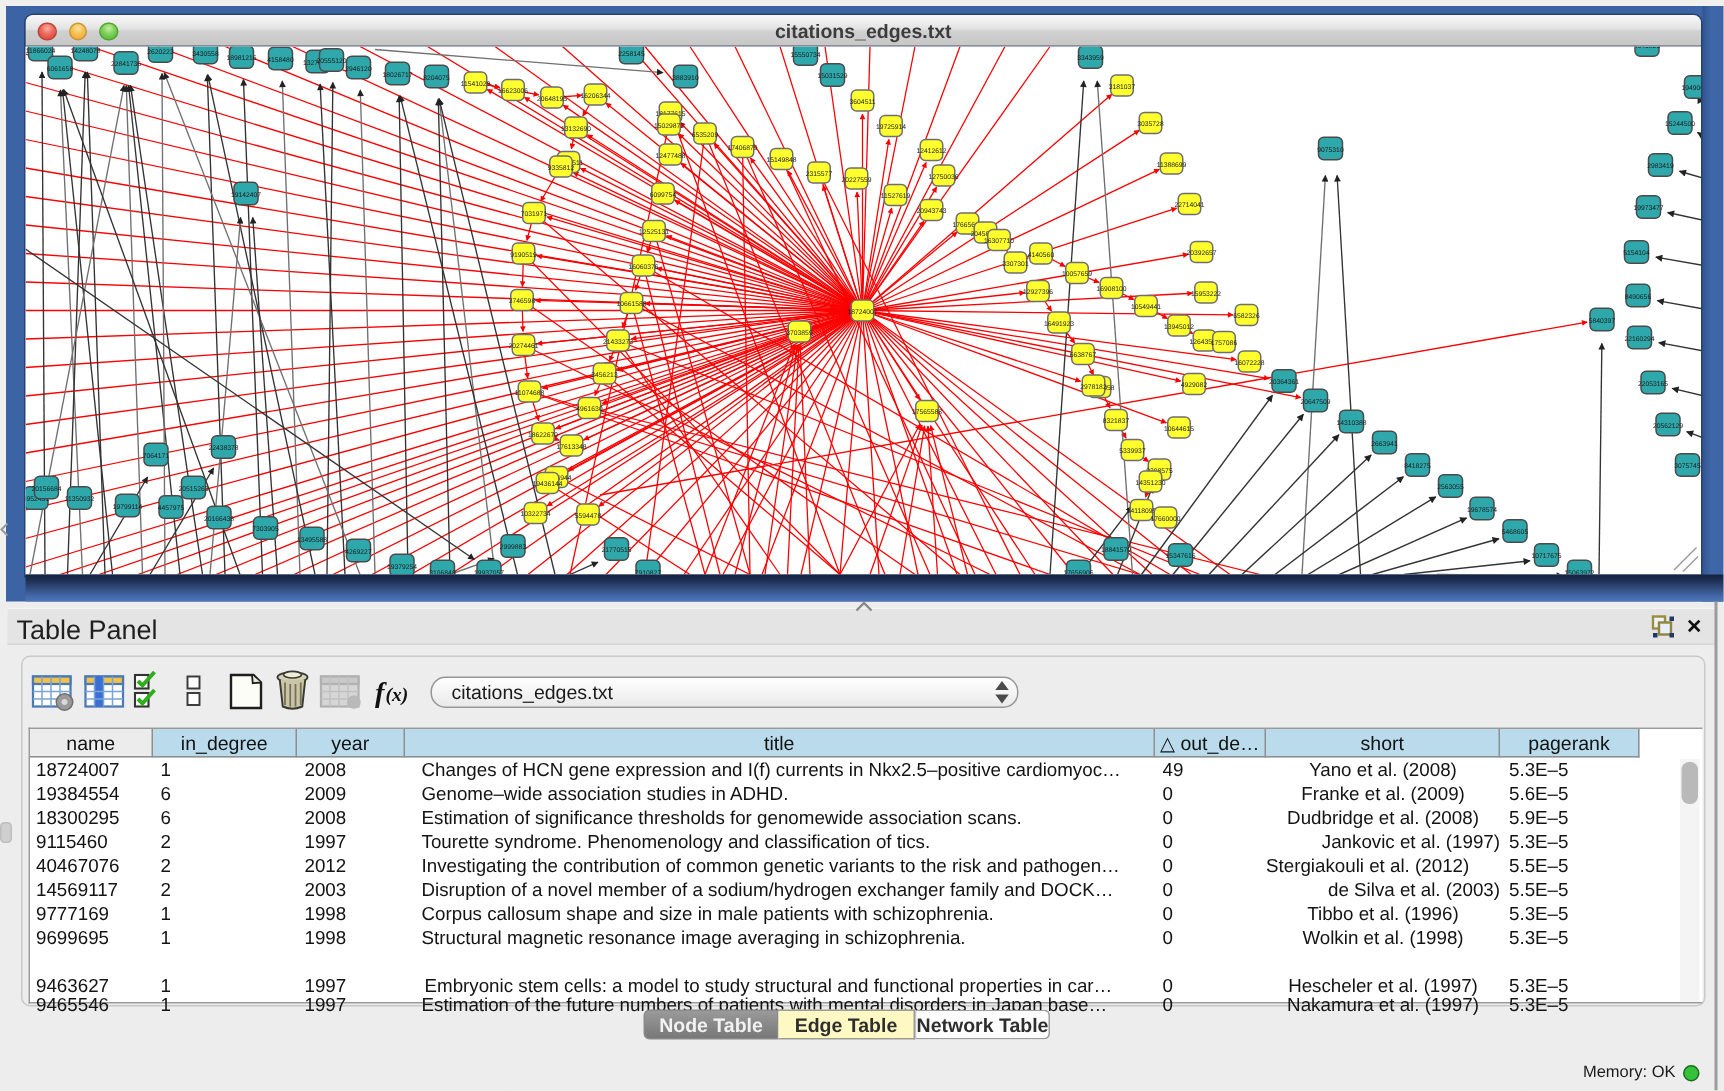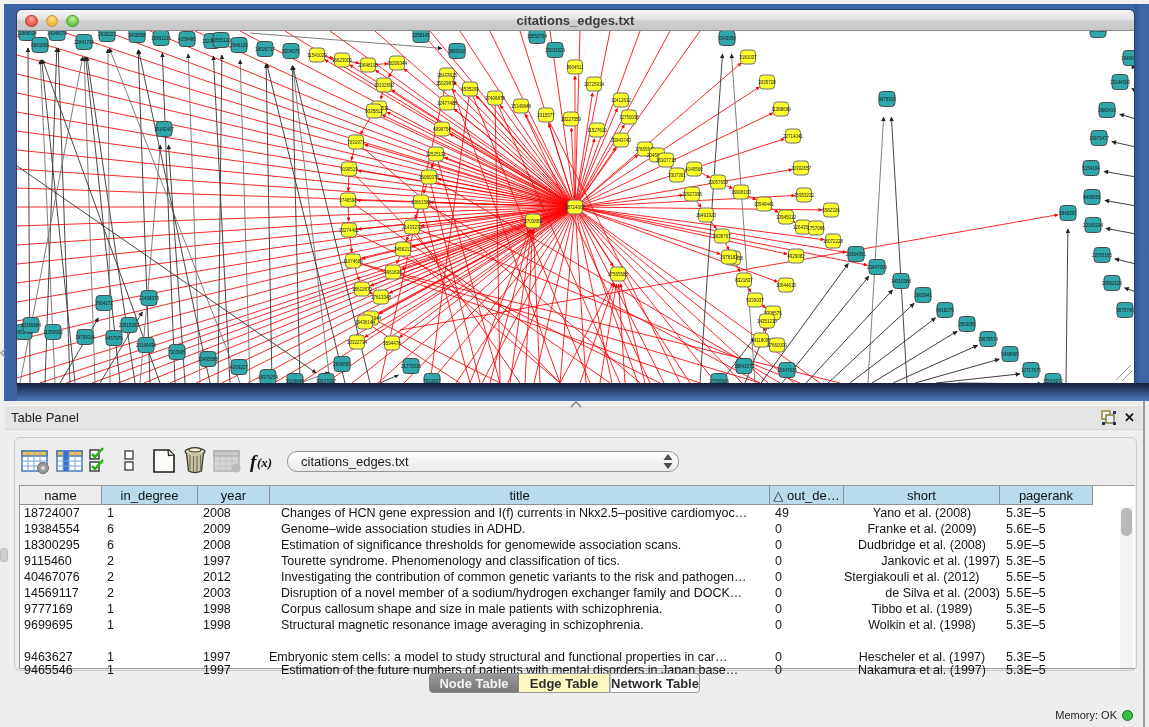--- a/index.html
+++ b/index.html
@@ -15,21 +15,21 @@
 #titlebar{left:17px;top:10px;width:1117px;height:21px;border-radius:5px 5px 0 0;
  background:linear-gradient(#f8f8f8,#e3e3e3 45%,#d0d0d0 55%,#c7c7c7);border-bottom:1px solid #8e8e8e}
 #title{left:17px;top:13px;width:1117px;text-align:center;font-size:13px;font-weight:bold;color:#3c3c3c}
 .tl{top:14.5px;width:12.5px;height:12.5px;border-radius:50%;}
 #tlr{left:25px;background:radial-gradient(circle at 50% 30%,#f8b0a4,#ed6a5e 45%,#d93b30);border:1px solid #ba443c}
 #tly{left:45.5px;background:radial-gradient(circle at 50% 30%,#fbe3a0,#f6bf50 45%,#eda33b);border:1px solid #c9952f}
 #tlg{left:66px;background:radial-gradient(circle at 50% 30%,#c6eda4,#7ed159 45%,#47b338);border:1px solid #55a42f}
 #canvas{left:17px;top:31px;width:1117px;height:352px;background:#fff;overflow:hidden}
 
 #ptitle{left:5px;top:405px;width:1139px;height:25px;background:#e4e4e4;border-top:1px solid #f5f5f5;border-bottom:1px solid #d6d6d6}
-#ptitletext{left:11px;top:410px;font-size:13px;color:#1f1f1f}
+#ptitletext{left:11px;top:410px;font-size:18px;color:#1f1f1f}
 #pclose{left:1124px;top:410px;font-size:13px;font-weight:bold;color:#111}
 #container{left:14px;top:437px;width:1123px;height:234px;border:1px solid #c9c9c9;border-radius:6px}
 
 #combo{left:287px;top:451px;width:392px;height:21px;border:1px solid #979797;border-radius:10px;background:linear-gradient(#ffffff,#f2f2f2 60%,#e9e9e9);}
 #combotext{left:301px;top:454px;font-size:13px;color:#1b1b1b}
 
 #tablewrap{left:19px;top:485px;width:1116px;height:184px;background:#fff;border:1px solid #9a9a9a;border-right:none}
 .hcell{top:486px;height:19px;background:#b9dbeb;border-right:1px solid #8f8f8f;border-bottom:1px solid #8f8f8f;font-size:13px;color:#121212;text-align:center;line-height:19px}
 .row{position:absolute;width:1100px;height:16px;font-size:12.5px;color:#131313}
 .row span{position:absolute;top:0;white-space:nowrap}
@@ -999,21 +999,21 @@
     <span style="left:775px">0</span>
     <span style="left:844px;width:156px;text-align:right">de Silva et al. (2003)</span>
     <span style="left:1006px">5.5E–5</span>
   </div>
 <div class="row" style="top:602px">
     <span style="left:24px">9777169</span>
     <span style="left:107px">1</span>
     <span style="left:203px">1998</span>
     <span style="left:281px">Corpus callosum shape and size in male patients with schizophrenia.</span>
     <span style="left:775px">0</span>
-    <span style="left:844px;width:156px;text-align:center">Tibbo et al. (1989)</span>
+    <span style="left:844px;width:156px;text-align:center">Tibbo et al. (1996)</span>
     <span style="left:1006px">5.3E–5</span>
   </div>
 <div class="row" style="top:618px">
     <span style="left:24px">9699695</span>
     <span style="left:107px">1</span>
     <span style="left:203px">1998</span>
     <span style="left:281px">Structural magnetic resonance image averaging in schizophrenia.</span>
     <span style="left:775px">0</span>
     <span style="left:844px;width:156px;text-align:center">Wolkin et al. (1998)</span>
     <span style="left:1006px">5.3E–5</span>
@@ -1024,21 +1024,21 @@
     <span style="left:203px">1997</span>
     <span style="left:281px">Estimation of the future numbers of patients with mental disorders in Japan base…</span>
     <span style="left:775px">0</span>
     <span style="left:844px;width:156px;text-align:center">Nakamura et al. (1997)</span>
     <span style="left:1006px">5.3E–5</span>
   </div>
 <div class="row" style="top:650px">
     <span style="left:24px">9463627</span>
     <span style="left:107px">1</span>
     <span style="left:203px">1997</span>
-    <span style="left:269px">Embryonic stem cells: a model to study structural and functional properties in car…</span>
+    <span style="left:283px">Embryonic stem cells: a model to study structural and functional properties in car…</span>
     <span style="left:775px">0</span>
     <span style="left:844px;width:156px;text-align:center">Hescheler et al. (1997)</span>
     <span style="left:1006px">5.3E–5</span>
   </div>
 <div id="vscroll" class="abs"></div>
 <div id="vthumb" class="abs"></div>
 <div id="tab1" class="abs tab">Node Table</div>
 <div id="tab2" class="abs tab">Edge Table</div>
 <div id="tab3" class="abs tab">Network Table</div>
 <div id="mem" class="abs">Memory: OK</div>

